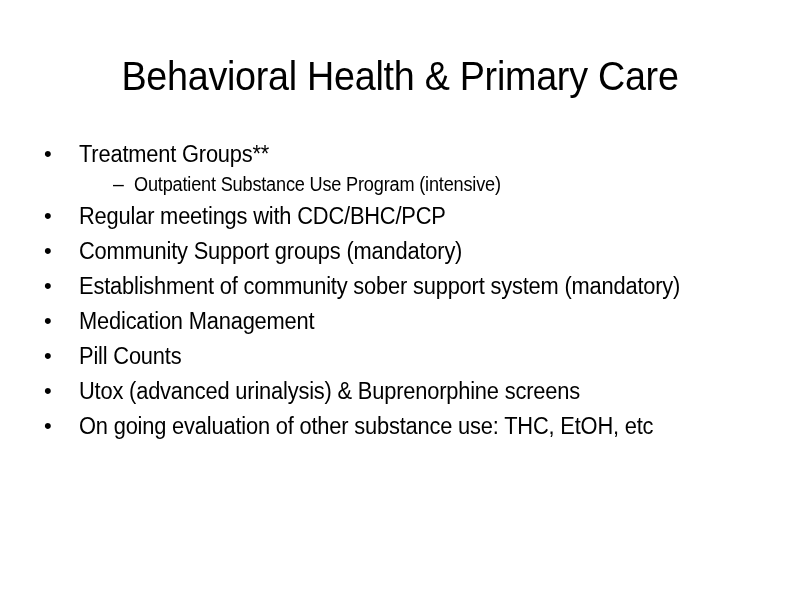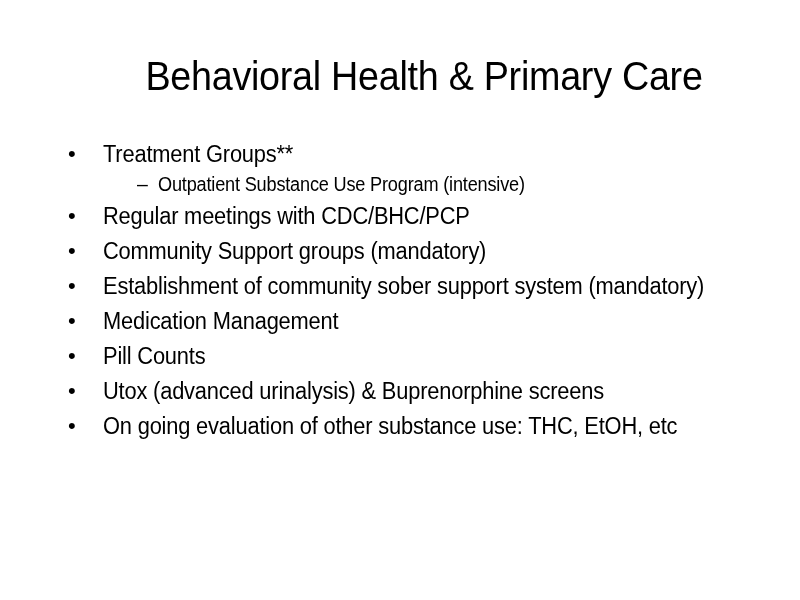--- a/index.html
+++ b/index.html
@@ -13,21 +13,20 @@
       overflow: hidden;
       position: relative;
       font-family: "Liberation Sans", "DejaVu Sans", sans-serif;
       color: #000000;
     }
     .slide {
       position: absolute;
       left: 0; top: 0;
       width: 748px; height: 600px;
       background: #ffffff;
-      margin-left: 24px;
     }
     .title {
       position: absolute;
       left: 0;
       top: 52px;
       width: 800px;
       text-align: center;
       font-size: 41px;
       letter-spacing: -0.3px;
       line-height: 48px;

